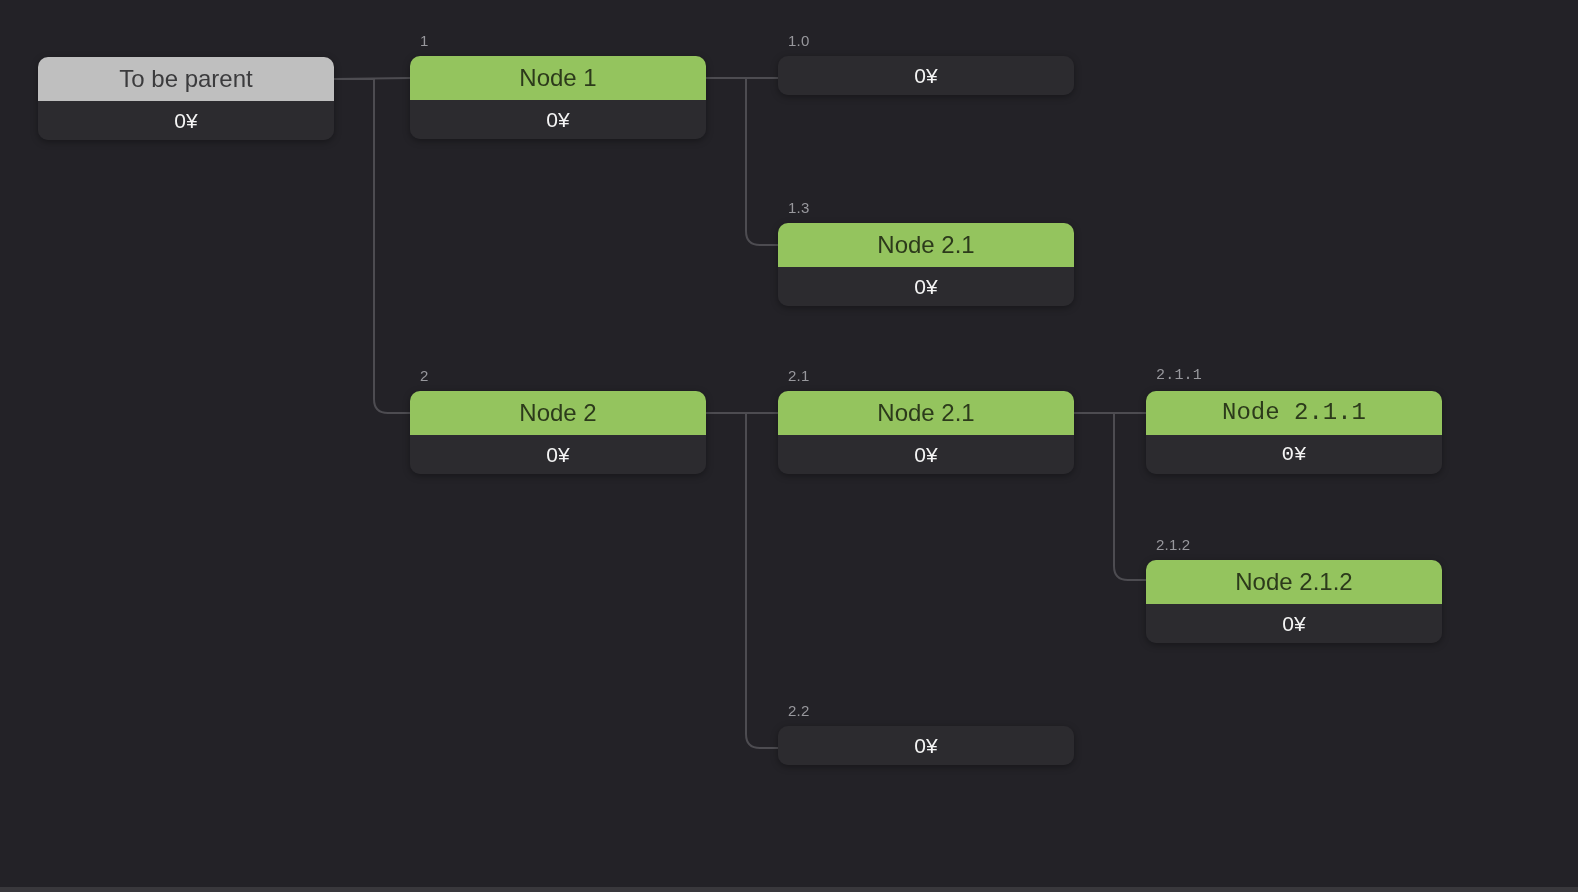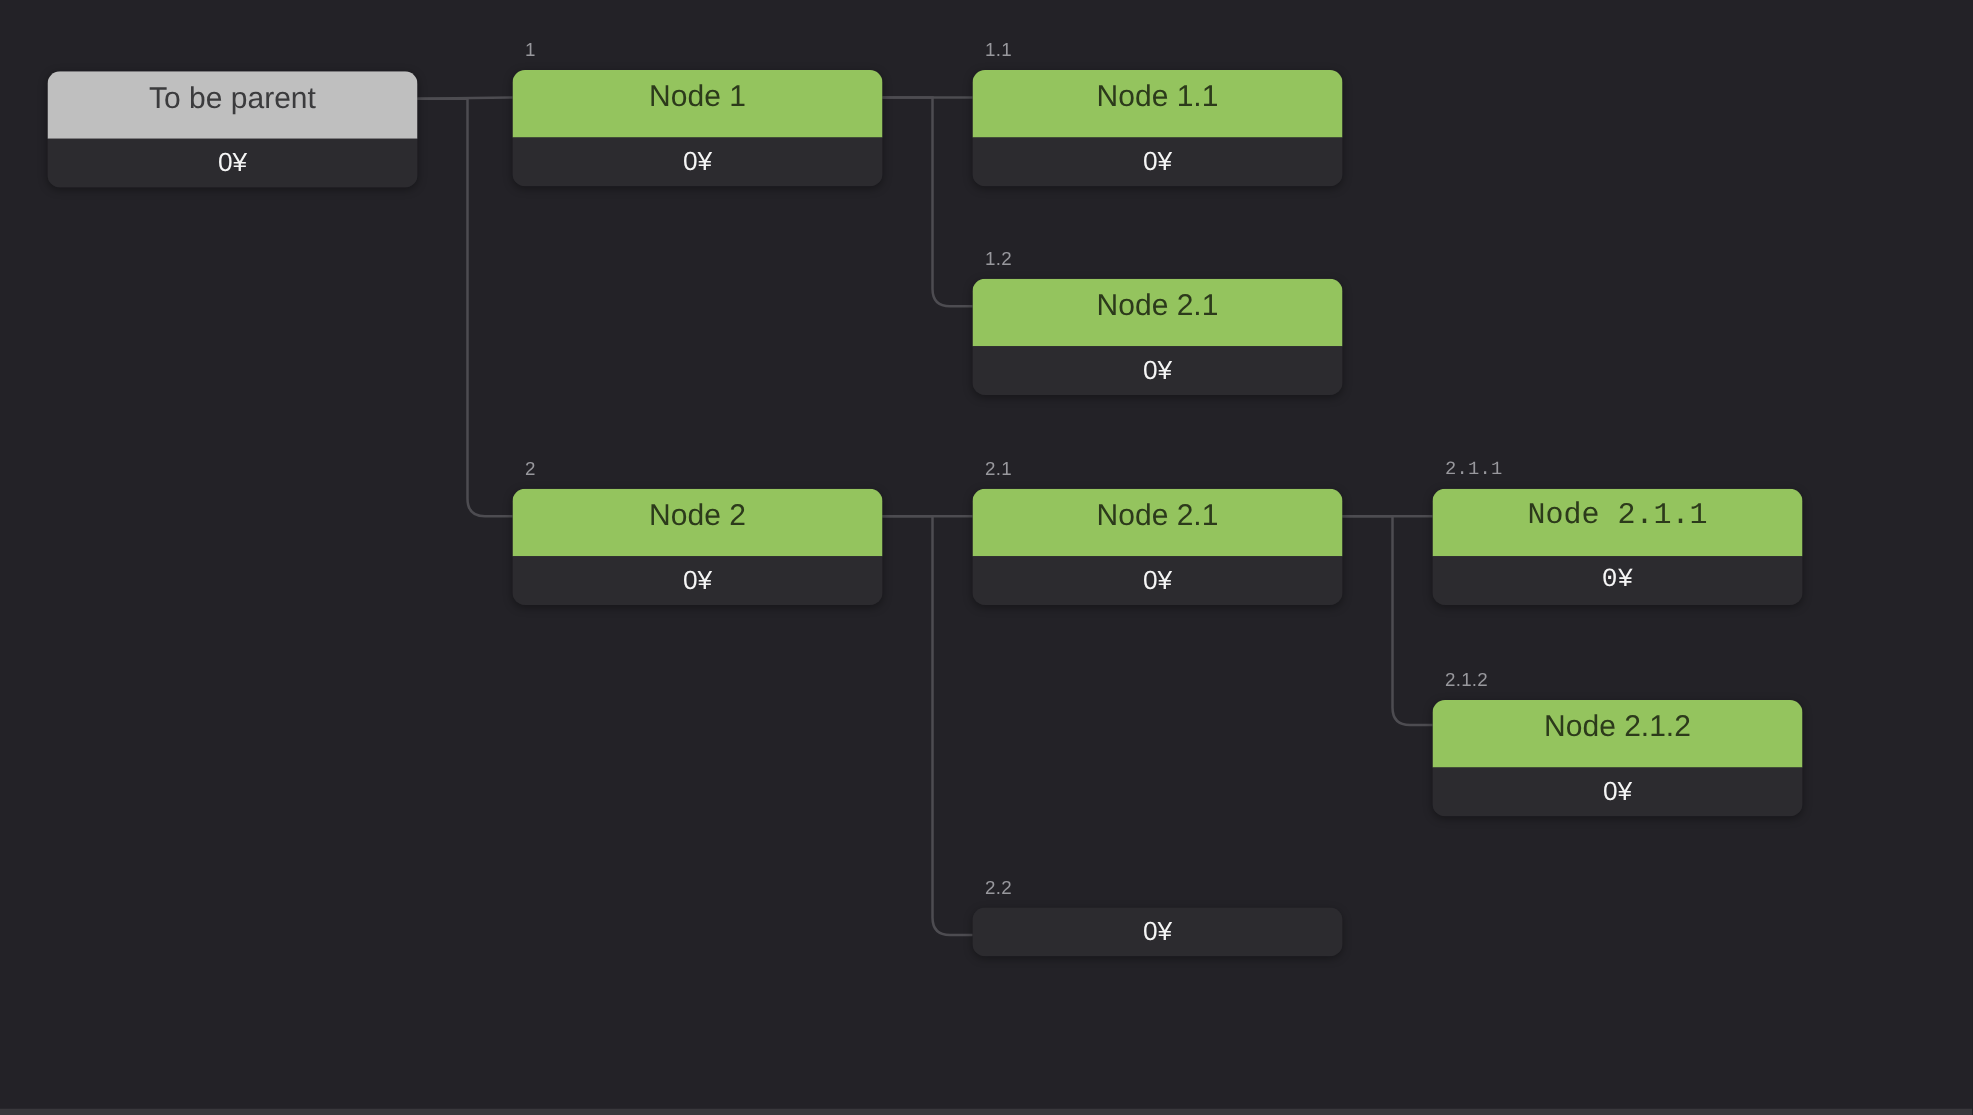--- a/index.html
+++ b/index.html
@@ -37,21 +37,21 @@
     letter-spacing: 0.2px;
   }
   .node-card {
     width: 100%;
     border-radius: 10px;
     overflow: hidden;
     box-shadow: 0 2px 7px rgba(0,0,0,0.35);
     cursor: default;
   }
   .node-header {
-    height: 54px;
+    height: 44px;
     line-height: 44px;
     text-align: center;
     font-size: 24px;
     font-weight: 500;
     background: var(--header-green, #94c45e);
     color: #2c3a1b;
     white-space: nowrap;
   }
   .node-header.parent {
     background: var(--header-gray, #bfbfbf);
@@ -98,28 +98,27 @@
       </div>
     </div>
     <div class="node" style="left: 410px; top: 56px;">
       <div class="node-ref">1</div>
       <div class="node-card">
         <div class="node-header">Node 1</div>
         <div class="node-body">0¥</div>
       </div>
     </div>
     <div class="node" style="left: 778px; top: 56px;">
-      <div class="node-ref">1.1</div>
+      <div class="node-ref">1.0</div>
       <div class="node-card">
-        <div class="node-header">Node 1.1</div>
         <div class="node-body">0¥</div>
       </div>
     </div>
     <div class="node" style="left: 778px; top: 223px;">
-      <div class="node-ref">1.2</div>
+      <div class="node-ref">1.3</div>
       <div class="node-card">
         <div class="node-header">Node 2.1</div>
         <div class="node-body">0¥</div>
       </div>
     </div>
     <div class="node" style="left: 410px; top: 391px;">
       <div class="node-ref">2</div>
       <div class="node-card">
         <div class="node-header">Node 2</div>
         <div class="node-body">0¥</div>

